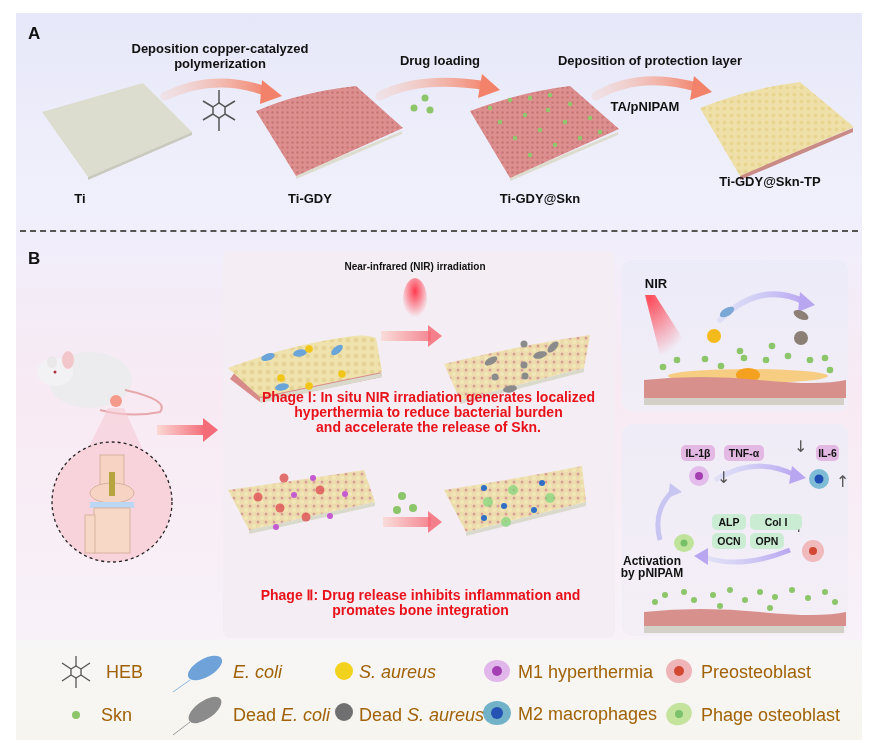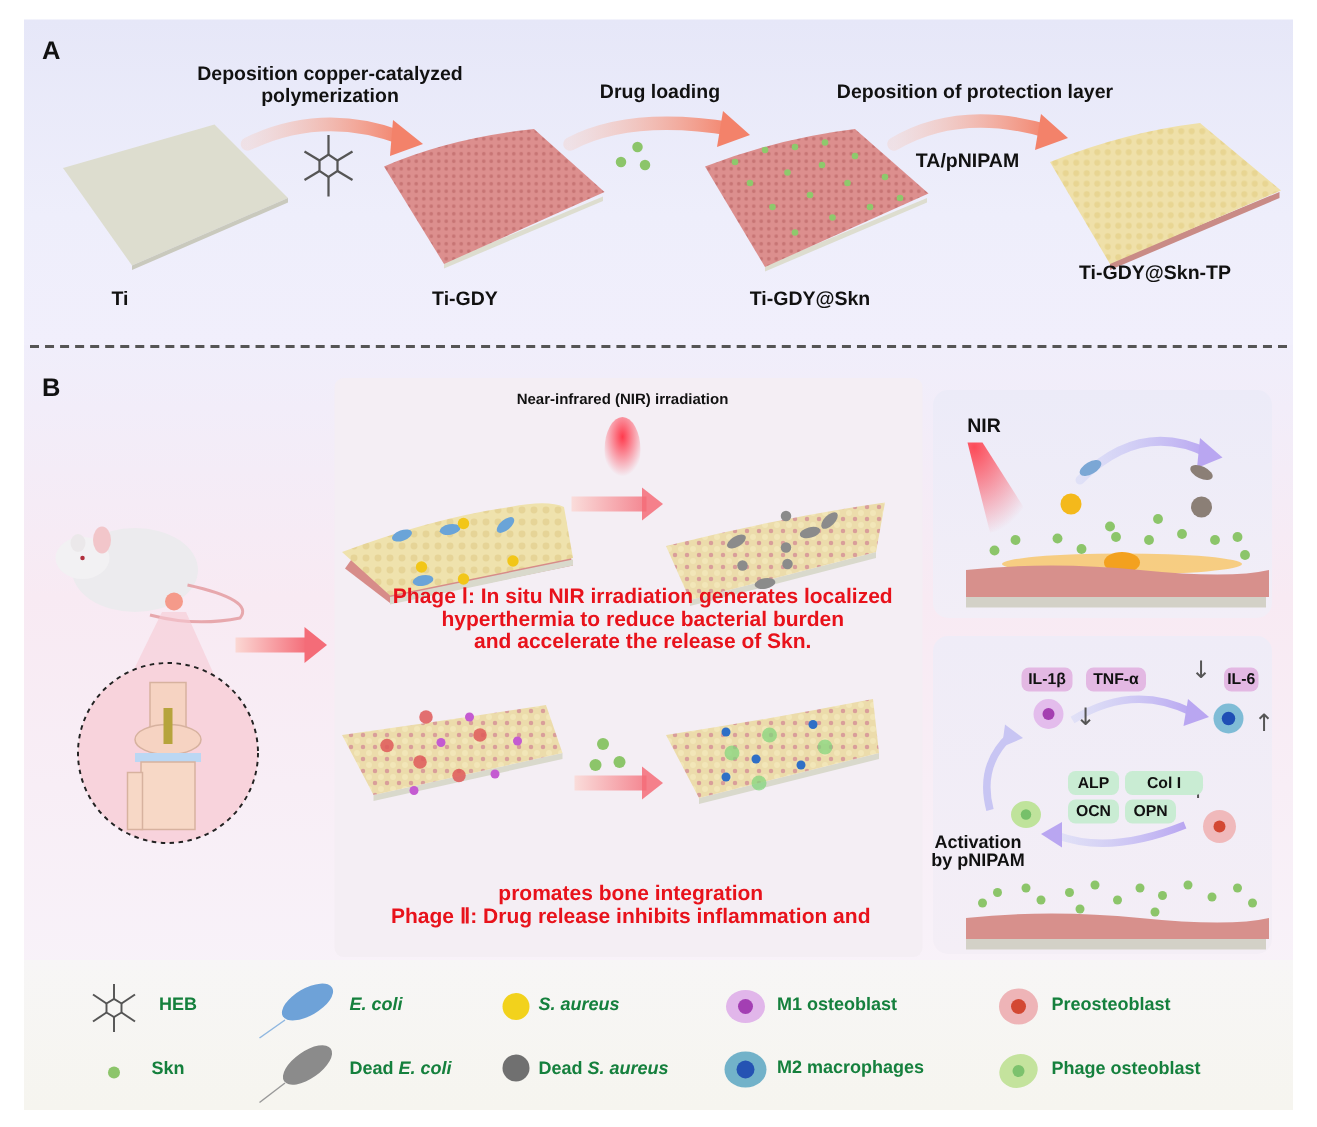--- a/index.html
+++ b/index.html
@@ -1,21 +1,21 @@
 <!DOCTYPE html>
 <html><head>
 <meta charset="utf-8">
 <style>
   html,body{margin:0;padding:0;}
   body{width:878px;height:751px;background:#ffffff;position:relative;overflow:hidden;font-family:"Liberation Sans",sans-serif;}
   .abs{position:absolute;}
   .lbl{position:absolute;font-weight:bold;color:#111;font-size:13px;text-align:center;white-space:nowrap;}
   .red{color:#e8121b;font-weight:bold;font-size:14px;text-align:center;line-height:15px;position:absolute;white-space:nowrap;}
   .panel-letter{position:absolute;font-weight:bold;font-size:17px;color:#111;}
-  .leg-text{position:absolute;font-weight:bold;font-size:12px;color:#15803d;white-space:nowrap;}
+  .leg-text{position:absolute;font-weight:normal;font-size:18px;color:#a16207;white-space:nowrap;}
   .pill{position:absolute;font-weight:bold;font-size:10.5px;color:#111;border-radius:5px;text-align:center;line-height:16px;height:16px;}
 </style>
 </head>
 <body>
 
 <div class="abs" style="left:16px;top:13px;width:410px;height:0;"></div>
 <div class="abs" style="left:16px;top:13px;width:410px;"></div>
 <div class="abs" style="left:16px;top:13px;width:410px;height:0"></div>
 
 <div class="abs" style="left:16px;top:13px;width:410px;height:0"></div>
@@ -338,22 +338,22 @@
 </svg>
 
 <div class="lbl" style="left:636px;top:276px;width:40px;text-align:center;">NIR</div>
 
 <div class="red" style="left:236px;top:390px;width:385px;">
   <div>Phage Ⅰ: In situ NIR irradiation generates localized</div>
   <div>hyperthermia to reduce bacterial burden</div>
   <div>and accelerate the release of Skn.</div>
 </div>
 <div class="red" style="left:228px;top:588px;width:385px;">
+  <div>Phage Ⅱ: Drug release inhibits inflammation and</div>
   <div>promates bone integration</div>
-  <div>Phage Ⅱ: Drug release inhibits inflammation and</div>
 </div>
 
 <div class="pill" style="left:681px;top:445px;width:34px;background:#e3b8e3;">IL-1β</div>
 <div class="pill" style="left:724px;top:445px;width:40px;background:#e3b8e3;">TNF-α</div>
 <div class="pill" style="left:768px;top:445px;width:23px;background:#e3b8e3;margin-left:48px;">IL-6</div>
 
 <div class="pill" style="left:712px;top:514px;width:34px;background:#c9ecd3;">ALP</div>
 <div class="pill" style="left:750px;top:514px;width:52px;background:#c9ecd3;">Col I</div>
 <div class="pill" style="left:712px;top:533px;width:34px;background:#c9ecd3;">OCN</div>
 <div class="pill" style="left:750px;top:533px;width:34px;background:#c9ecd3;">OPN</div>
@@ -386,21 +386,21 @@
   <circle cx="497" cy="73" r="6" fill="#2553b3"></circle>
   <ellipse cx="679" cy="31" rx="13" ry="12" fill="#eeb4b7"></ellipse>
   <circle cx="679" cy="31" r="5" fill="#d34833"></circle>
   <ellipse cx="679" cy="74" rx="13" ry="11" fill="#c4e39d" transform="rotate(-20 679 74)"></ellipse>
   <circle cx="679" cy="74" r="4" fill="#7cc26d"></circle>
 </svg>
 
 <div class="leg-text" style="left:106px;top:662px;">HEB</div>
 <div class="leg-text" style="left:233px;top:662px;font-style:italic;">E. coli</div>
 <div class="leg-text" style="left:359px;top:662px;font-style:italic;">S. aureus</div>
-<div class="leg-text" style="left:518px;top:662px;">M1 osteoblast</div>
+<div class="leg-text" style="left:518px;top:662px;">M1 hyperthermia</div>
 <div class="leg-text" style="left:701px;top:662px;">Preosteoblast</div>
 
 <div class="leg-text" style="left:101px;top:705px;">Skn</div>
 <div class="leg-text" style="left:233px;top:705px;">
   <span>Dead </span><span style="font-style:italic;">E. coli</span>
 </div>
 <div class="leg-text" style="left:359px;top:705px;">
   <span>Dead </span><span style="font-style:italic;">S. aureus</span>
 </div>
 <div class="leg-text" style="left:518px;top:704px;">M2 macrophages</div>

